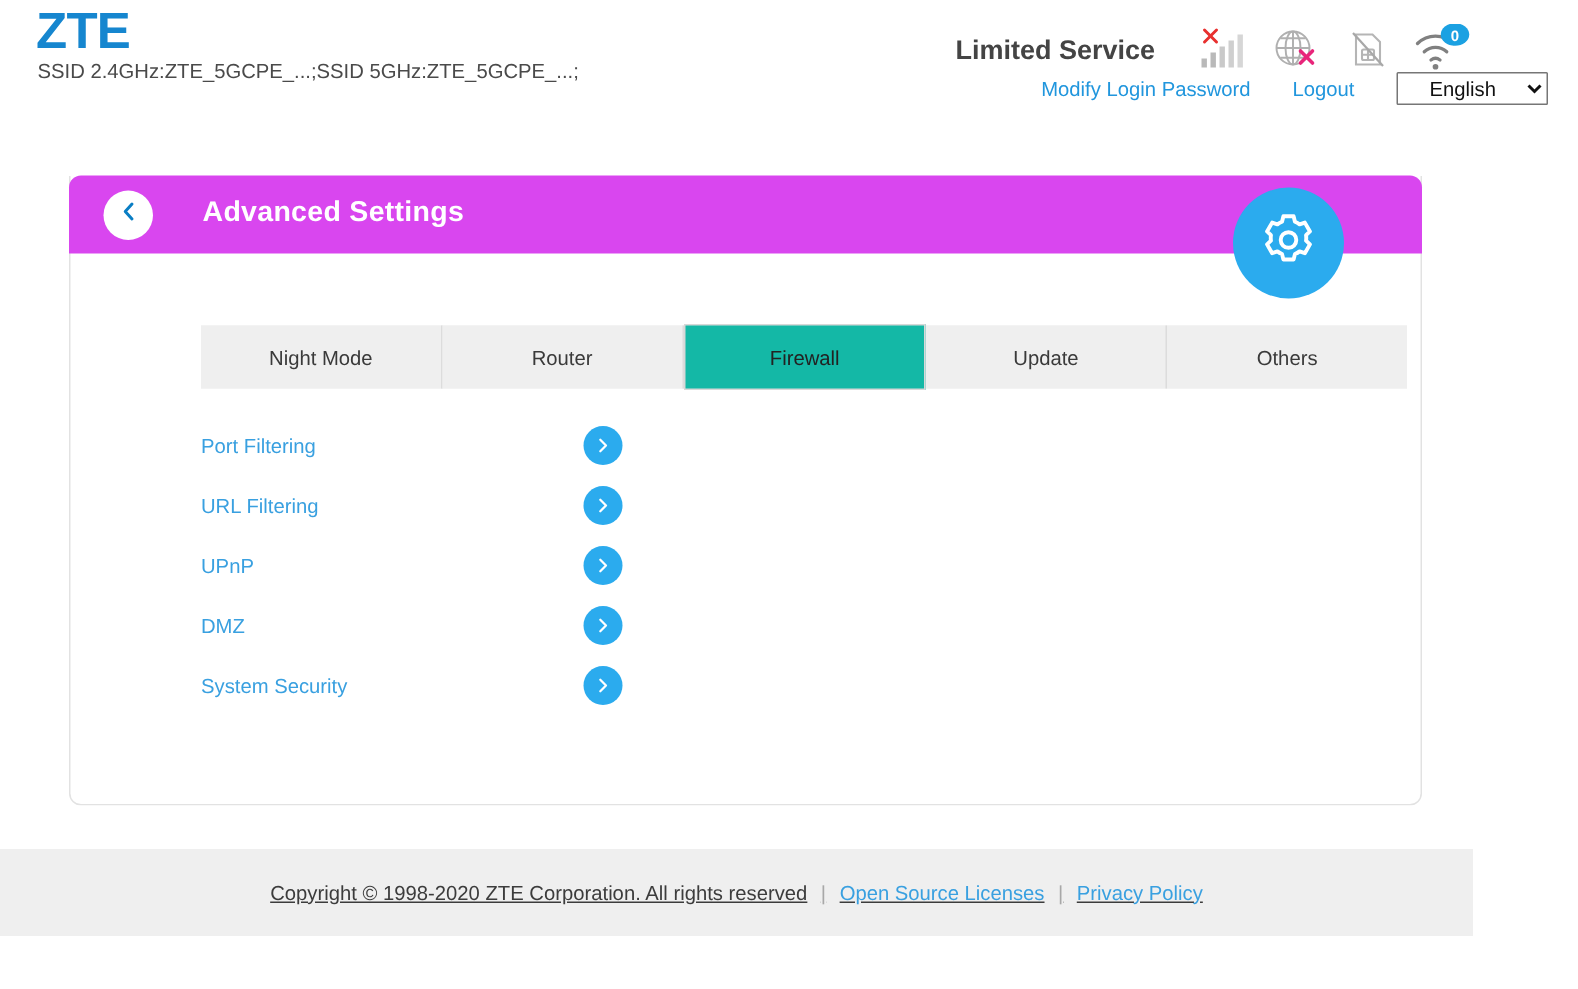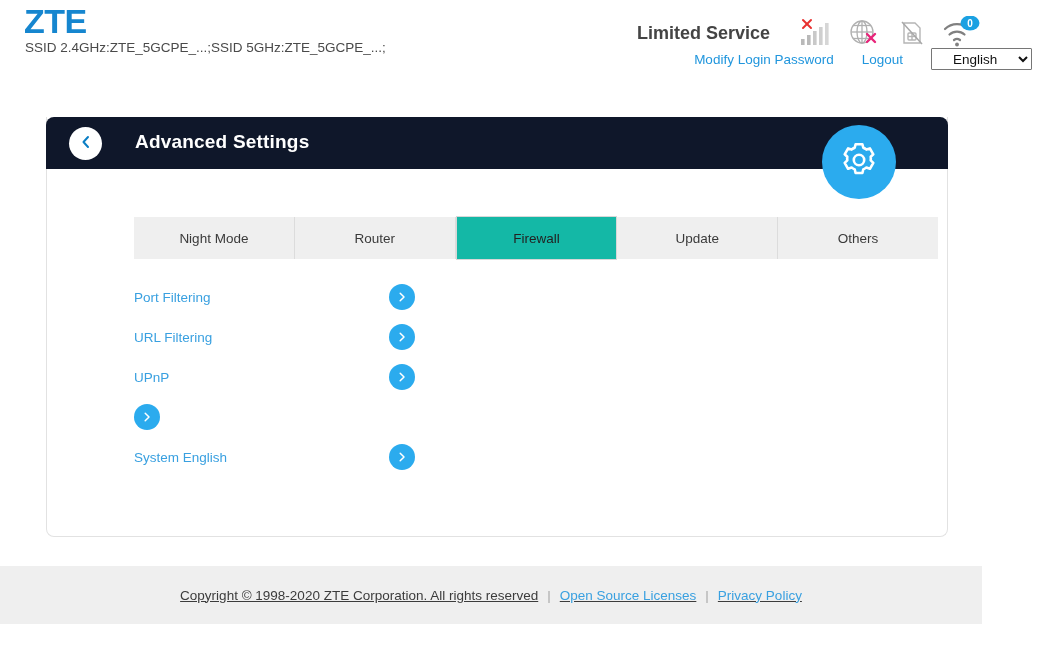--- a/index.html
+++ b/index.html
@@ -95,21 +95,21 @@
     border: 1px solid #e2e2e2;
     border-top: none;
     border-radius: 0 0 8px 8px;
     padding-left: 24px;
   }
   .card-header {
     position: absolute;
     left: 46px; top: 117px;
     width: 902px;
     height: 52px;
-    background: #0f172a;
+    background: #d946ef;
     border-radius: 8px 8px 0 0;
     z-index: 3;
   }
   .back-btn {
     position: absolute;
     left: 23px; top: 10px;
     width: 33px; height: 33px;
     border-radius: 50%;
     background: #ffffff;
     display: flex;
@@ -341,29 +341,30 @@
     <div class="list-row">
       <span class="list-label">UPnP</span>
       <span class="go-btn">
         <svg width="12" height="12" viewBox="0 0 12 12">
             <path d="M4.2 2.2 L8 6 L4.2 9.8" fill="none" stroke="#ffffff" stroke-width="1.5" stroke-linecap="round" stroke-linejoin="round"></path>
           </svg>
       </span>
     </div>
 
     <div class="list-row">
+      <span class="list-label">DMZ</span>
       <span class="go-btn">
         <svg width="12" height="12" viewBox="0 0 12 12">
             <path d="M4.2 2.2 L8 6 L4.2 9.8" fill="none" stroke="#ffffff" stroke-width="1.5" stroke-linecap="round" stroke-linejoin="round"></path>
           </svg>
       </span>
     </div>
 
     <div class="list-row">
-      <span class="list-label">System English</span>
+      <span class="list-label">System Security</span>
       <span class="go-btn">
         <svg width="12" height="12" viewBox="0 0 12 12">
             <path d="M4.2 2.2 L8 6 L4.2 9.8" fill="none" stroke="#ffffff" stroke-width="1.5" stroke-linecap="round" stroke-linejoin="round"></path>
           </svg>
       </span>
     </div>
 
   </div>
 </div>
 

